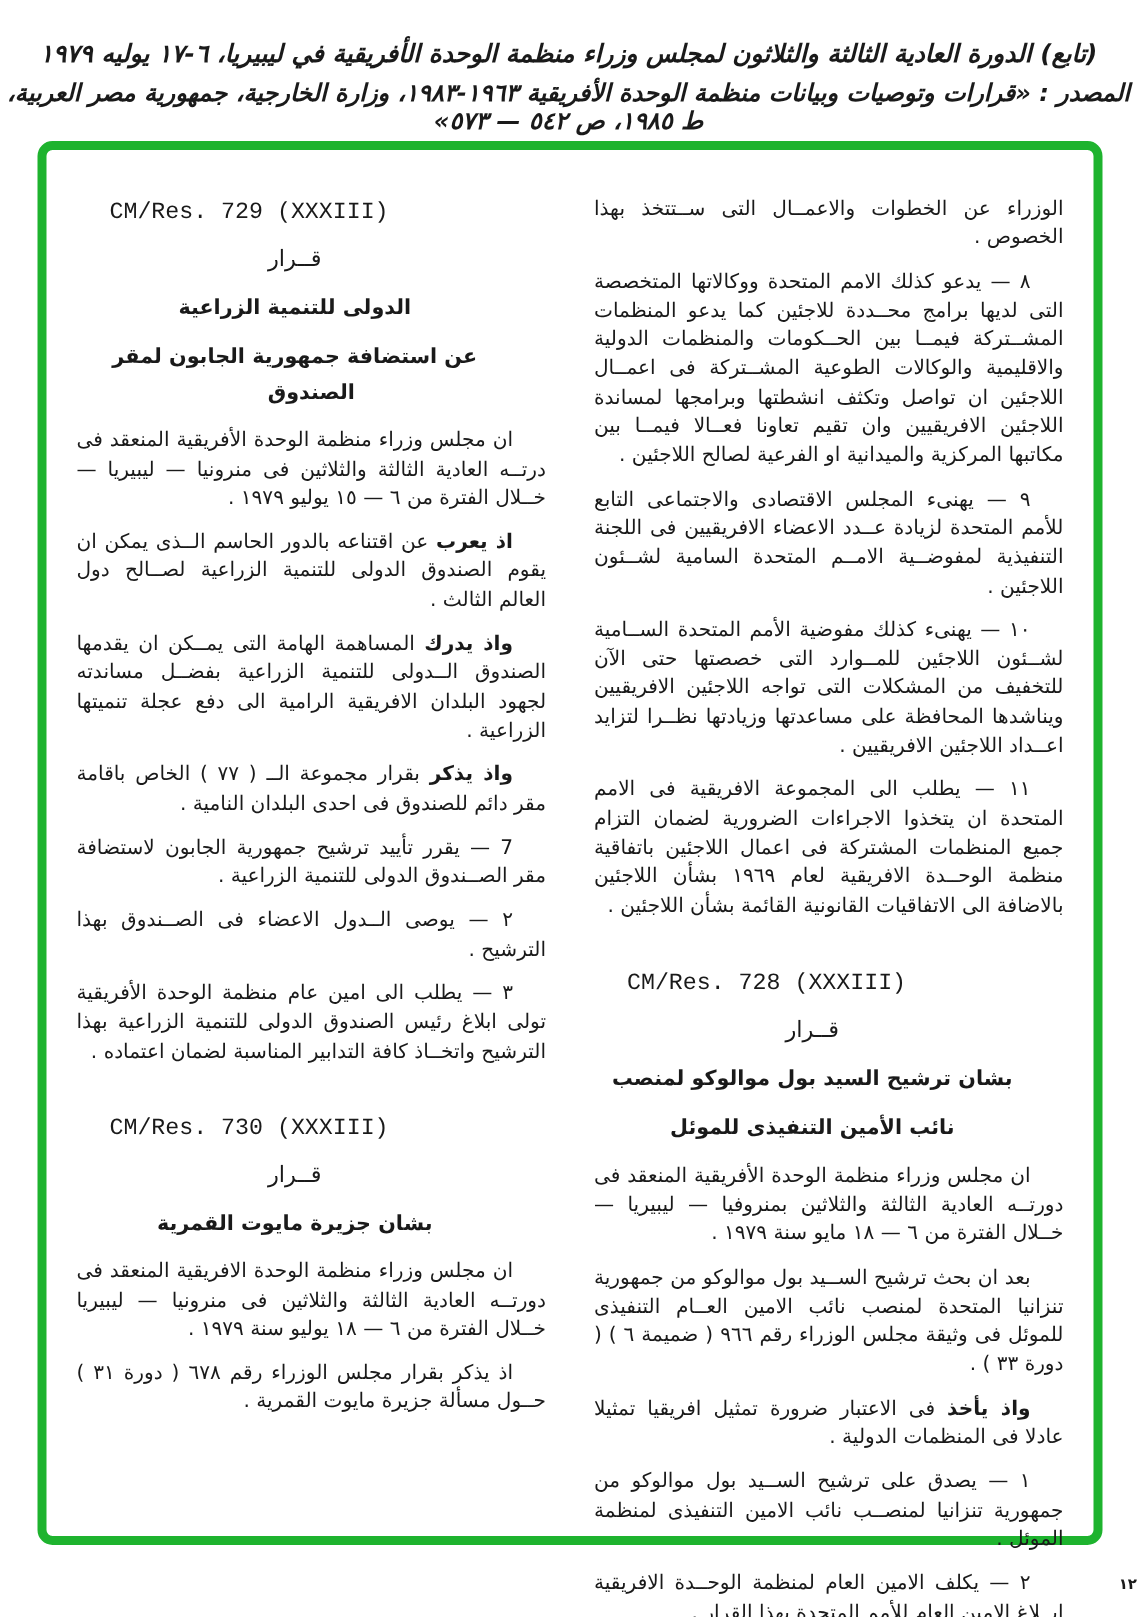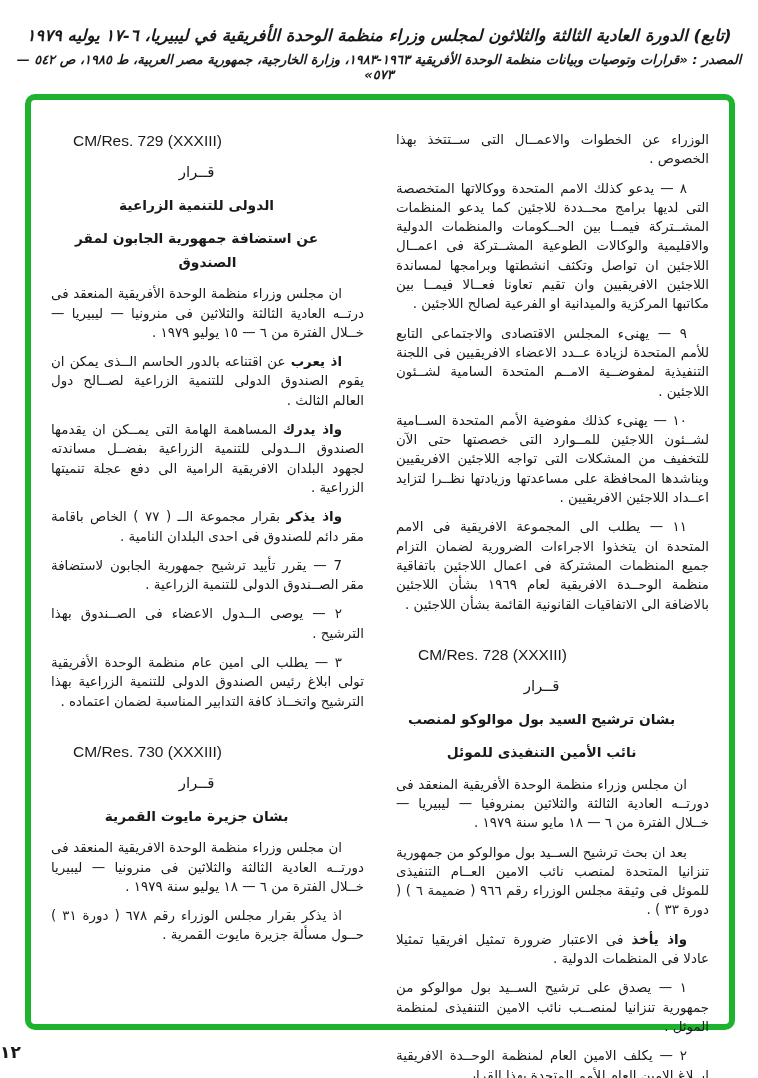--- a/index.html
+++ b/index.html
@@ -18,21 +18,21 @@
     text-align: center;
     padding-top: 26px;
     font-style: italic;
   }
   .header-title {
     font-size: 16.5px;
     font-weight: bold;
     letter-spacing: 0.2px;
   }
   .header-source {
-    font-size: 13px;
+    font-size: 16px;
     font-weight: bold;
     margin-top: 7px;
   }
   .frame {
     position: absolute;
     left: 25px;
     top: 94px;
     width: 710px;
     height: 936px;
     box-sizing: border-box;
@@ -55,21 +55,21 @@
     line-height: 1.44;
   }
   .col p {
     margin: 10px 0;
     text-indent: 22px;
   }
   .col p.no-indent { text-indent: 0; }
   .res-label {
     direction: ltr;
     text-align: left;
-    font-family: Liberation Sans, sans-serif;
+    font-family: Liberation Mono, monospace;
     font-size: 15.5px;
     margin: 4px 0 6px 0;
     text-indent: 0;
   }
   .res-label.spaced { margin-top: 30px; }
   .res-kind {
     text-align: center;
     font-weight: normal;
     font-size: 15px;
     margin: 16px 0 12px 0;
@@ -81,23 +81,23 @@
     font-size: 13.8px;
     margin: 4px 0;
     line-height: 1.7;
     text-indent: 0;
   }
   .page-number {
     position: absolute;
     left: 0;
     right: 0;
     bottom: 16px;
-    text-align: left;
+    text-align: right;
     font-weight: bold;
-    font-size: 17px;
+    font-size: 10px;
     direction: rtl;
   }
   b.lead { font-weight: bold; }
 </style>
 </head>
 <body>
 
 <div class="page">
 
   <div class="header">

